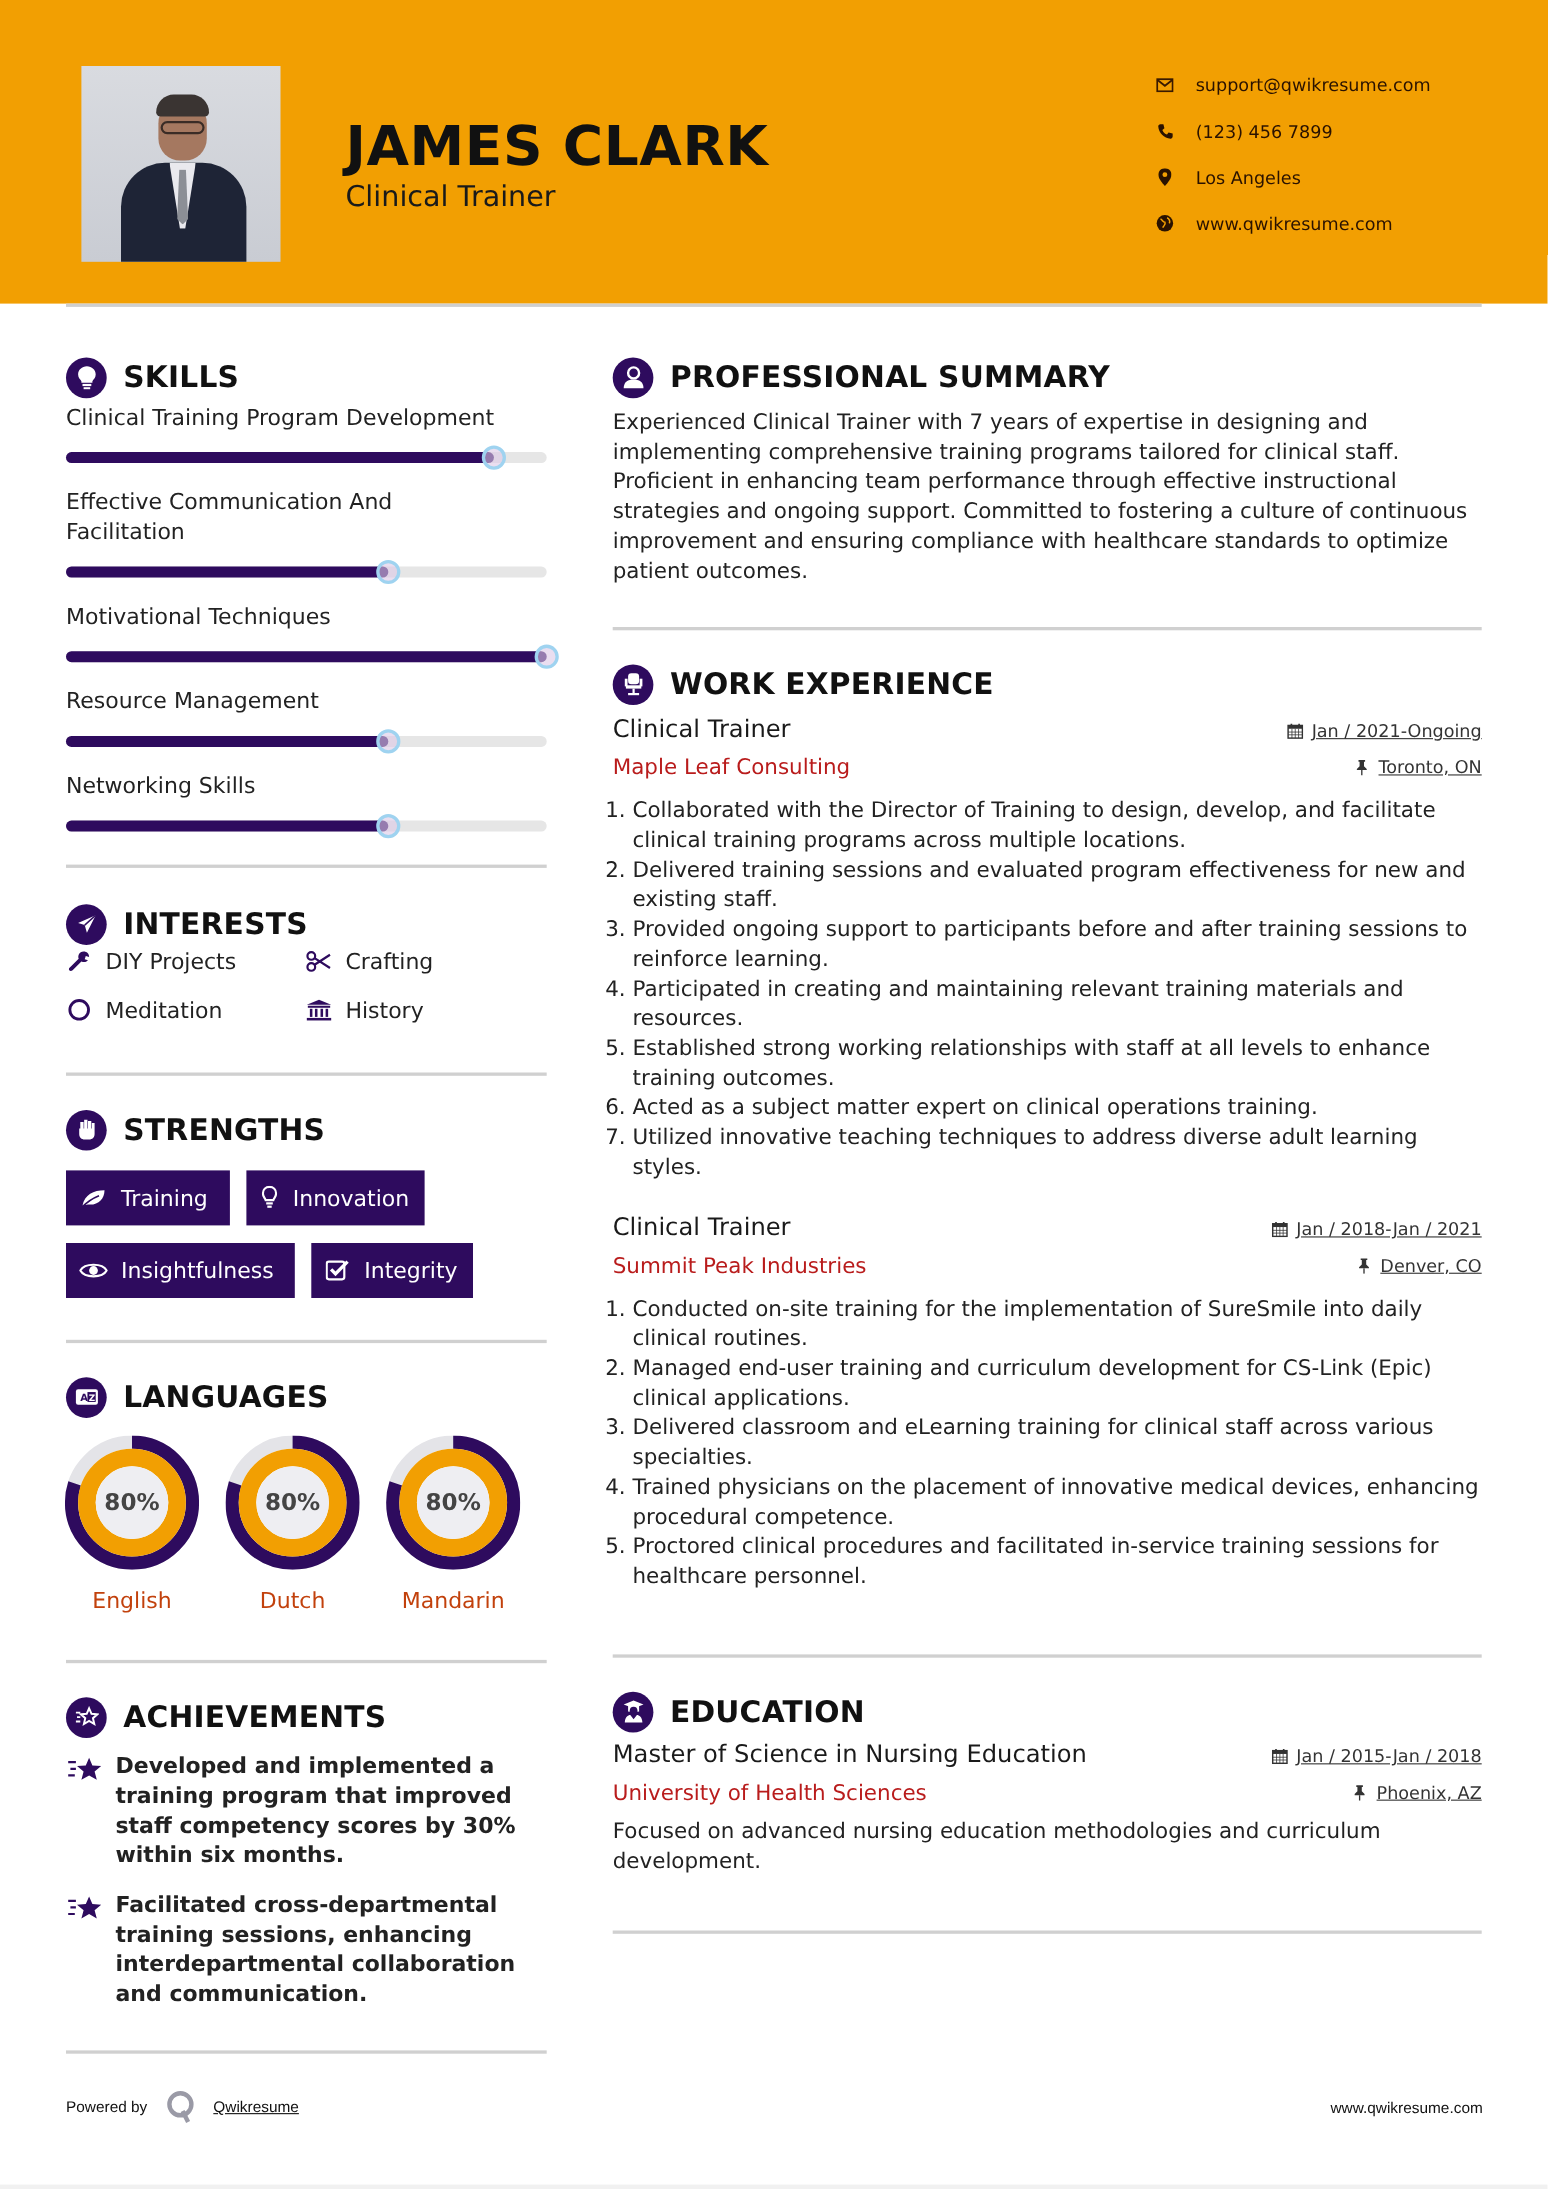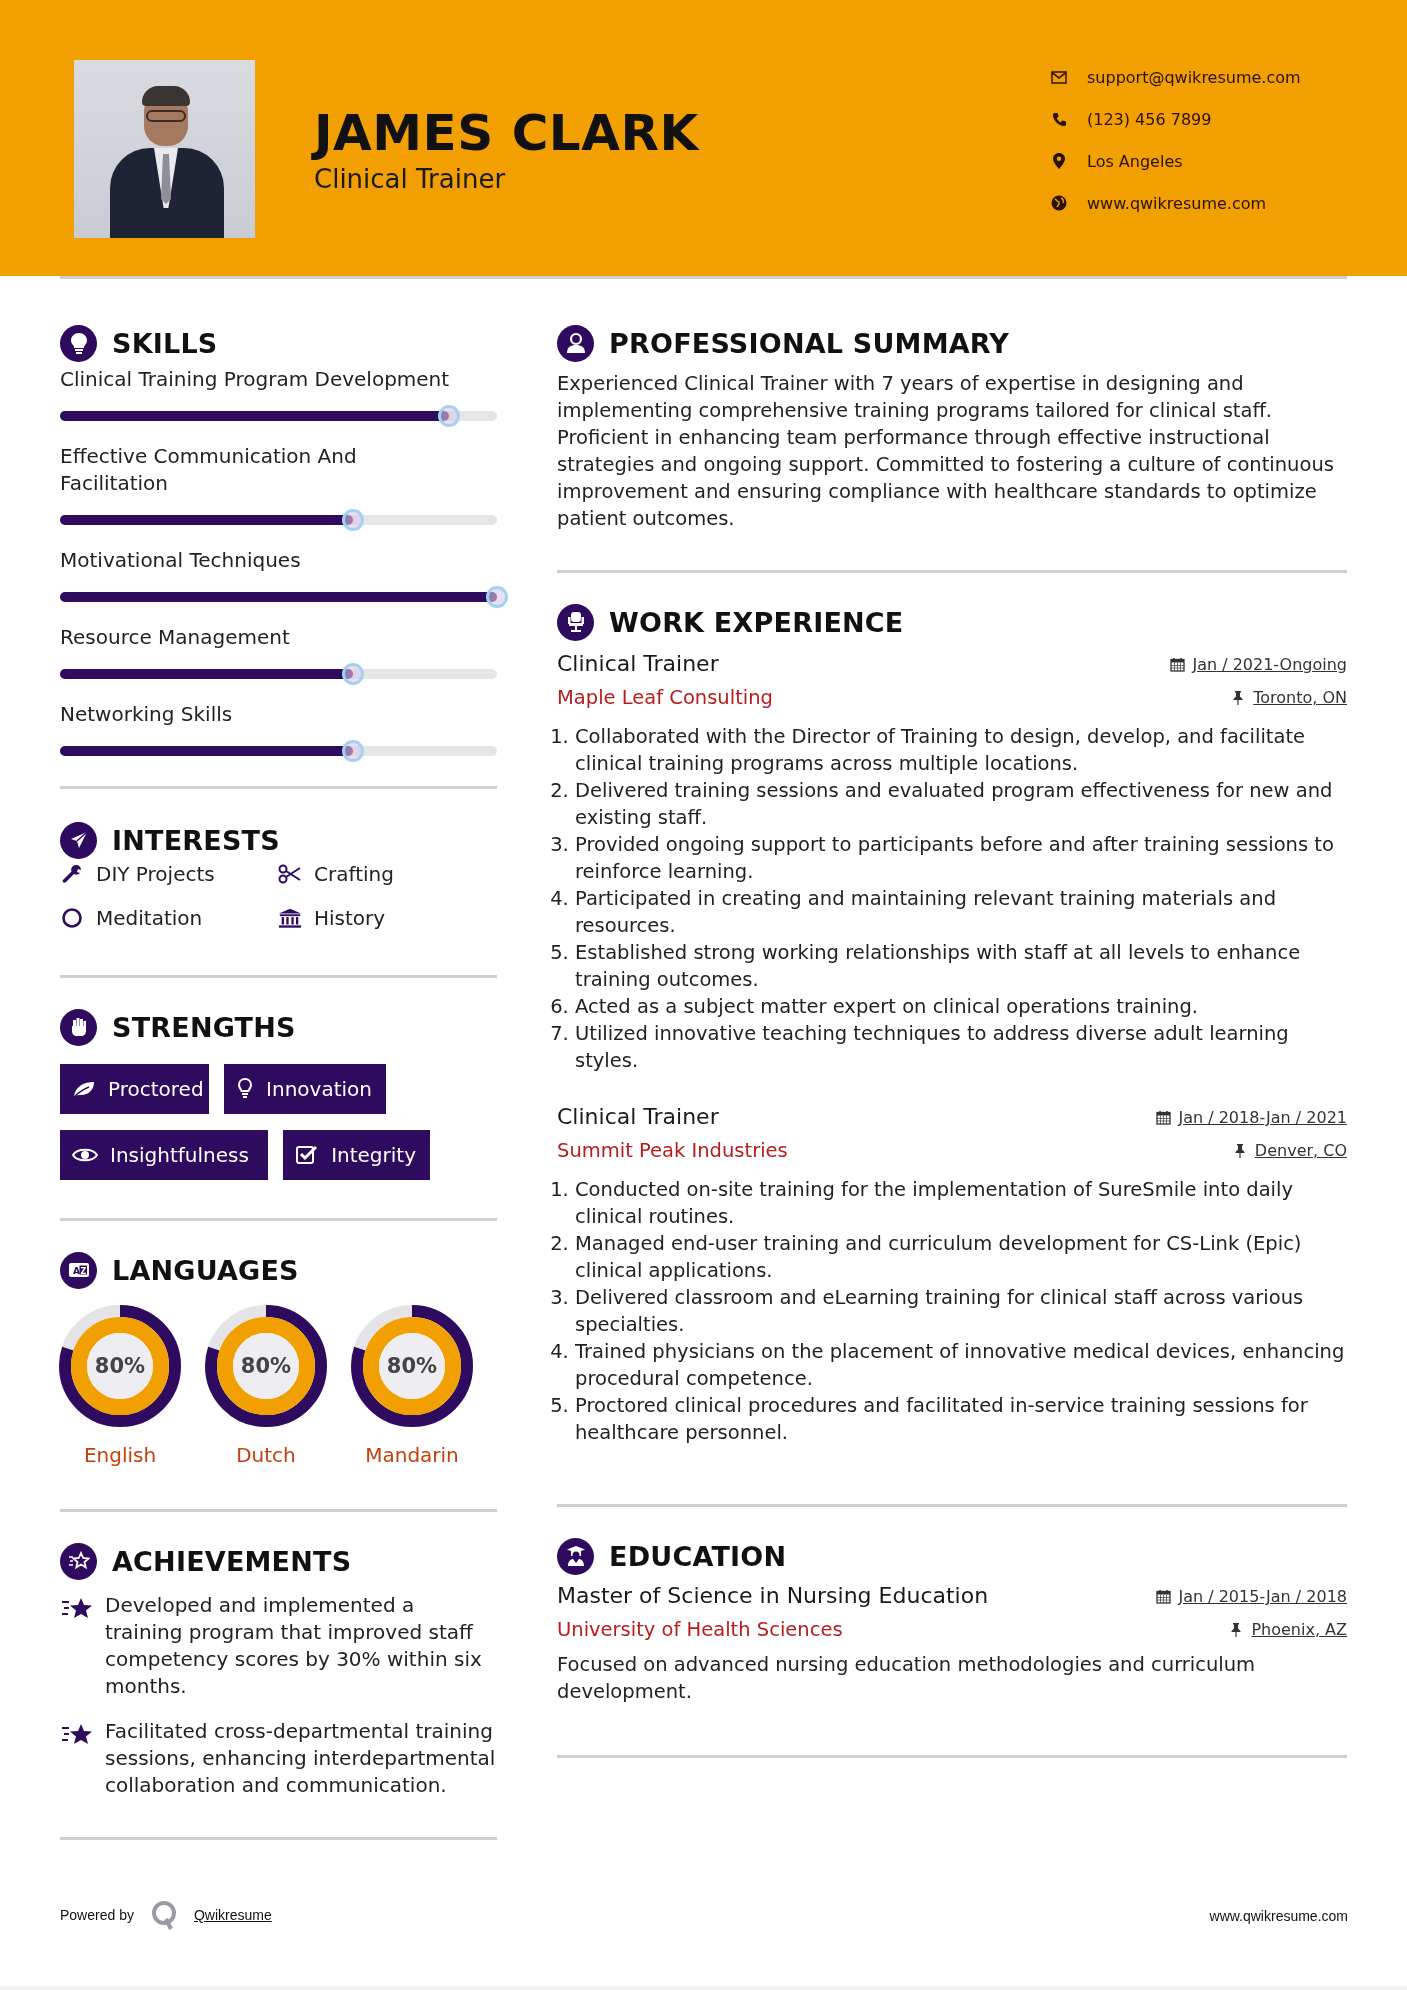--- a/index.html
+++ b/index.html
@@ -44,21 +44,21 @@
   .langs { display: flex; margin-top: 16px; }
   .lang { width: 146px; display: flex; flex-direction: column; align-items: center; }
   .lang:first-child { margin-left: -13px; }
   .ring { position: relative; width: 122px; height: 122px; }
   .ring svg { position: absolute; left: 0; top: 0; }
   .ring .pct { position: absolute; left: 0; top: 0; width: 122px; height: 122px; display: flex; align-items: center; justify-content: center; font-size: 21px; font-weight: 700; color: #444; font-family: "DejaVu Sans", sans-serif; }
   .lang-name { font-size: 20px; color: #c2410c; margin-top: 16px; font-family: "DejaVu Sans", sans-serif; }
 
   .ach { display: flex; margin-top: 12px; }
   .ach .ai { width: 34px; flex: none; margin-top: 4px; margin-right: 11px; }
-  .ach p { font-size: 20px; line-height: 27px; color: #222; font-family: "DejaVu Sans", sans-serif; }
+  .ach p { font-size: 20px; line-height: 27px; color: #222; font-family: "DejaVu Sans", sans-serif; font-weight: bold; }
 
   .summary { font-size: 19.5px; line-height: 27px; color: #222; margin-top: 8px; font-family: "DejaVu Sans", sans-serif; }
 
   .job { position: relative; }
   .job-title { font-size: 22px; color: #1a1a1a; font-family: "DejaVu Sans", sans-serif; }
   .job-company { font-size: 19.5px; color: #b91c1c; font-family: "DejaVu Sans", sans-serif; margin-top: 10px; }
   .job-meta { position: absolute; right: 0; font-size: 16px; color: #333; display: flex; align-items: center; font-family: "DejaVu Sans", sans-serif; text-decoration: underline; }
   .job-meta .mi { width: 16px; height: 16px; margin-right: 7px; display: flex; align-items: center; justify-content: center; }
   .job ol { margin-top: 14px; padding-left: 18px; font-size: 19.5px; line-height: 27px; color: #222; font-family: "DejaVu Sans", sans-serif; }
   .job ol li { padding-left: 0; }
@@ -243,21 +243,21 @@
       <h2>STRENGTHS</h2>
     </div>
     <div class="tags">
       <div class="tag" style="width:149px">
         <span class="ti">
           <svg width="24" height="18" viewBox="0 0 24 18">
               <path d="M2 16 C4 6 12 2 22 2 C22 10 16 16 7 15 Z" fill="#fff"></path>
               <path d="M2 17 C8 11 12 9 17 7" stroke="#2E0B5E" stroke-width="1.5" fill="none"></path>
             </svg>
         </span>
-        <span>Proctored</span>
+        <span>Training</span>
       </div>
       <div class="tag" style="width:162px">
         <span class="ti">
           <svg width="14" height="22" viewBox="0 0 14 22">
               <path d="M7 1 C10.5 1 13 3.5 13 7 C13 10 11 11 10.5 13 L3.5 13 C3 11 1 10 1 7 C1 3.5 3.5 1 7 1 Z" fill="none" stroke="#fff" stroke-width="2"></path>
               <rect x="4" y="15" width="6" height="2" fill="#fff"></rect>
               <rect x="5" y="18" width="4" height="2" fill="#fff"></rect>
             </svg>
         </span>
         <span>Innovation</span>

